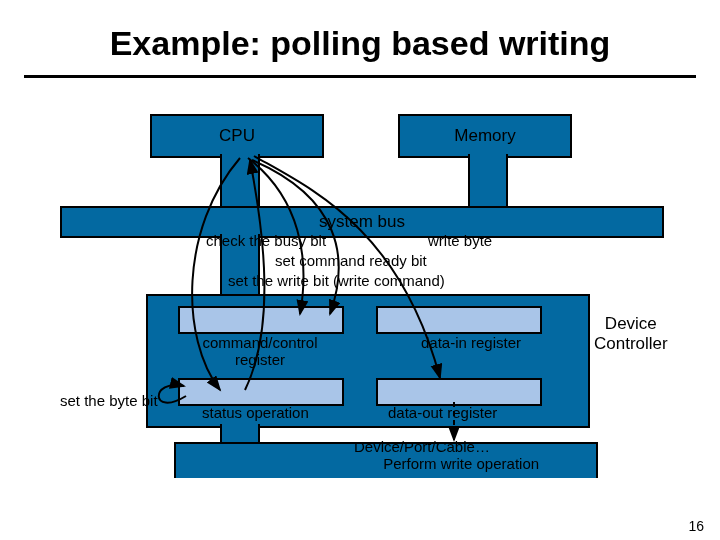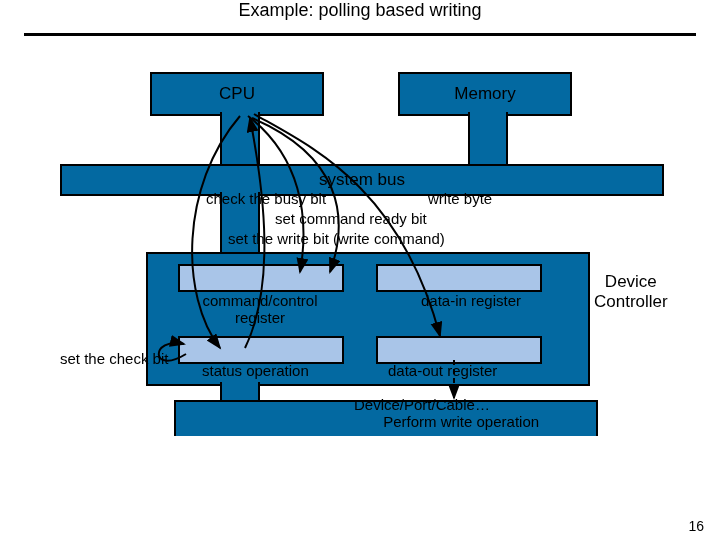--- a/index.html
+++ b/index.html
@@ -1,16 +1,16 @@
 <!DOCTYPE html>
 <html><head>
 <meta charset="utf-8">
 <style>
   html,body{margin:0;padding:0;width:720px;height:540px;font-family:Arial,Helvetica,sans-serif;background:#fff;color:#000}
-  .title{font-size:18px;font-weight:normal;text-align:center;}
+  .title{font-size:34px;font-weight:bold;text-align:center;margin-top:24px}
   .hr{border-top:3px solid #000;margin:12px 24px 0 24px}
   .canvas{position:relative;width:720px;height:440px}
   .box{position:absolute;border:2px solid #000;background:#0369a1;text-align:center;font-size:17px;display:flex;align-items:center;justify-content:center}
   .bluebox{position:absolute;border:2px solid #000;background:#a9c5e8;text-align:center;font-size:15px}
   .label{position:absolute;font-size:15px;white-space:nowrap}
   .label.c{text-align:center}
   .page{position:absolute;right:16px;bottom:6px;font-size:14px}
   svg{position:absolute;left:0;top:0;pointer-events:none}
 </style>
 </head>
@@ -54,21 +54,21 @@
   <div class="bluebox" style="left:376px;top:300px;width:162px;height:24px"></div>
   <div class="label" style="left:388px;top:326px">data-out register</div>
 
   <div class="box" style="left:220px;top:346px;width:36px;height:18px;border-top:none;border-bottom:none"></div>
   <div class="box" style="left:174px;top:364px;width:410px;height:34px;justify-content:flex-start;padding-left:10px;border-bottom:none"></div>
 
   <div class="label" style="left:206px;top:154px">check the busy bit</div>
   <div class="label" style="left:428px;top:154px">write byte</div>
   <div class="label" style="left:275px;top:174px">set command ready bit</div>
   <div class="label" style="left:228px;top:194px">set the write bit (write command)</div>
-  <div class="label" style="left:60px;top:314px">set the check bit</div>
+  <div class="label" style="left:60px;top:314px">set the byte bit</div>
   <div class="label" style="left:354px;top:360px;white-space:pre">Device/Port/Cable…
        Perform write operation</div>
 
   <svg width="720" height="440">
     <defs>
       <marker id="ah" markerWidth="10" markerHeight="10" refX="7" refY="3" orient="auto" markerUnits="strokeWidth">
         <path d="M0,0 L8,3 L0,6 Z" fill="#000"></path>
       </marker>
     </defs>
 

